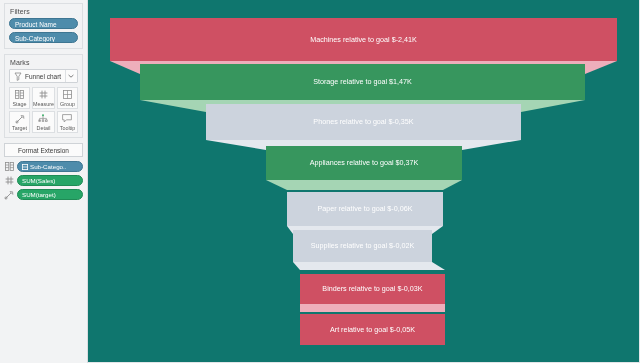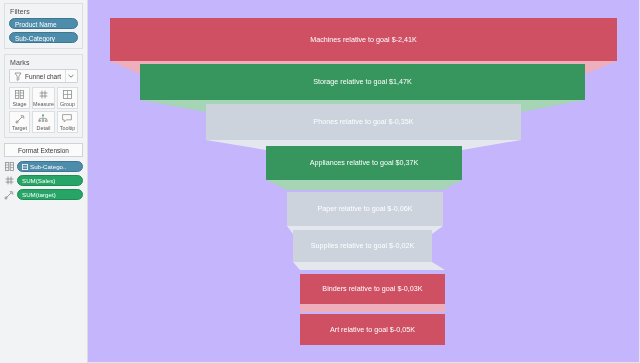--- a/index.html
+++ b/index.html
@@ -171,21 +171,21 @@
   .enc-pill.green { background: #27a567; border: 1px solid #1f8b55; }
   .enc-pill .chip {
     flex: 0 0 auto;
     display: inline-flex;
   }
 
   
   .viz {
     flex: 1 1 auto;
     position: relative;
-    background: #c4b5fd;
+    background: #0f766e;
     border: 1px solid #e3e5e8;
     border-left: none;
     border-top: none;
     box-sizing: border-box;
     overflow: hidden;
   }
   .funnel-svg {
     position: absolute;
     left: 0; top: 0;
     width: 552px;

